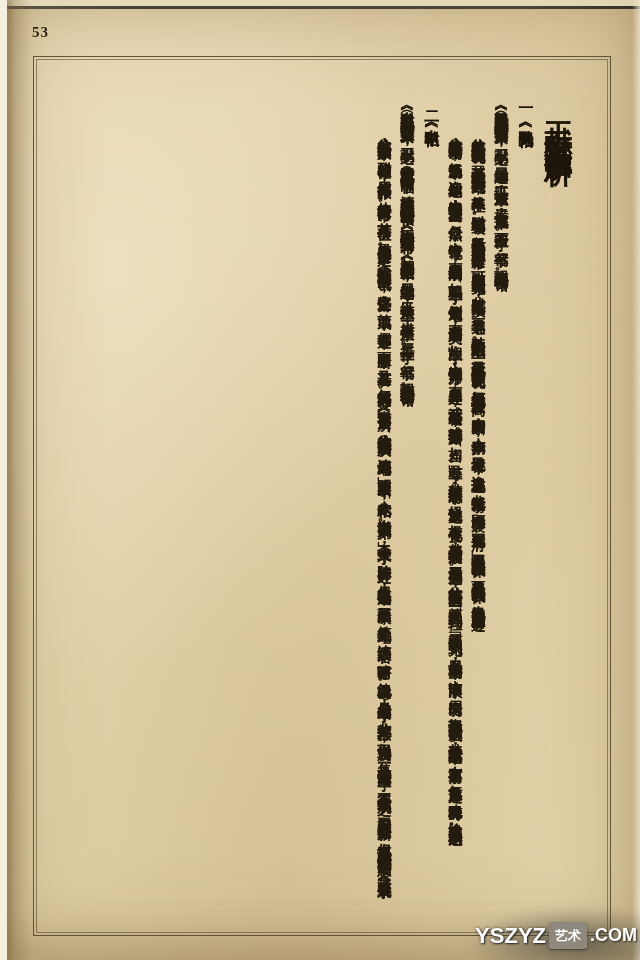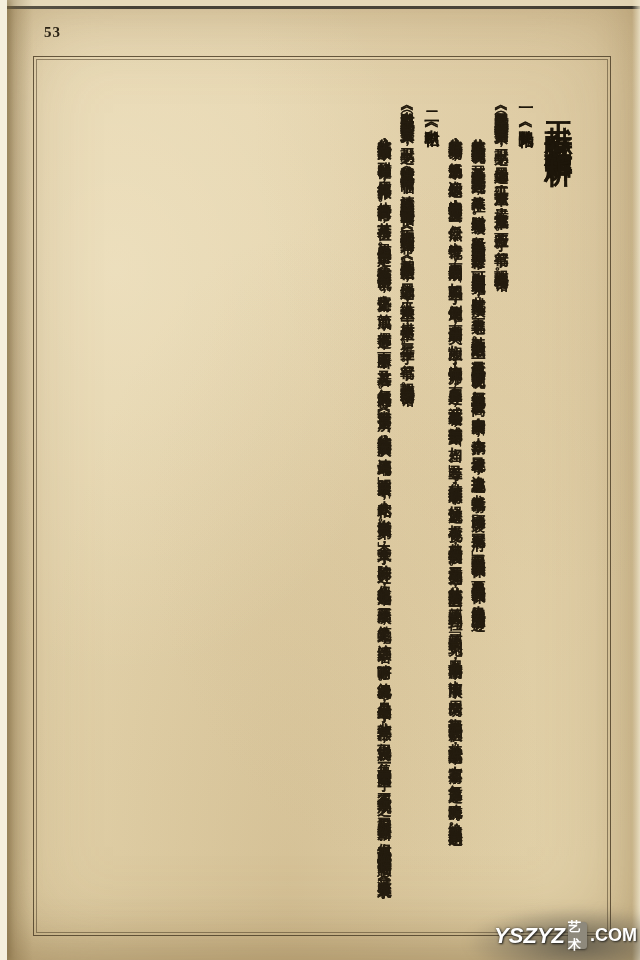--- a/index.html
+++ b/index.html
@@ -19,21 +19,21 @@
   .edge-top{position:absolute;top:6px;left:0;width:640px;height:3px;
     background:linear-gradient(to right,#4a463c,#2e2b25 20%,#33302a 80%,#1f1d18);opacity:.85;}
   .edge-top-light{position:absolute;top:0;left:0;width:640px;height:6px;background:#efe5c9;opacity:.7;}
   .edge-left{position:absolute;left:0;top:0;width:7px;height:960px;background:#f5efdd;
     box-shadow:3px 0 6px rgba(120,100,60,.45);}
   .edge-right{position:absolute;right:0;top:0;width:8px;height:960px;
     background:linear-gradient(to left,#f0e7cd,rgba(240,231,205,0));opacity:.8;}
   .fold-shadow{position:absolute;left:7px;top:0;width:26px;height:960px;
     background:linear-gradient(to right,rgba(110,88,48,.35),rgba(110,88,48,0));}
 
-  .page-number{position:absolute;left:44px;top:24px;font-size:15px;font-weight:bold;
+  .page-number{position:absolute;left:32px;top:24px;font-size:15px;font-weight:bold;
     color:#2b2315;letter-spacing:1px;}
 
   .frame{position:absolute;left:33px;top:56px;width:576px;height:878px;
     border:1px solid rgba(78,64,40,.85);}
   .frame-inner{position:absolute;left:2px;top:2px;right:2px;bottom:2px;
     border:1px solid rgba(78,64,40,.55);}
 
   
   .content{
     position:absolute;top:100px;left:44px;width:534px;height:826px;
@@ -48,23 +48,23 @@
     padding-inline-start:45px;color:#1d160a;}
   .content p{line-height:23px;font-weight:600;}
   .content p.indent{text-indent:2em;}
 
   
   .wm-shadow{position:absolute;right:-14px;bottom:-8px;width:190px;height:62px;
     background:radial-gradient(ellipse at 60% 60%, rgba(72,70,62,.75), rgba(72,70,62,0) 70%);
     filter:blur(4px);}
   .watermark{position:absolute;right:3px;bottom:11px;display:flex;align-items:center;gap:3px;
     font-family:"Liberation Sans","DejaVu Sans",sans-serif;font-weight:bold;color:#fff;}
-  .wm-site{font-size:22px;font-style:italic;letter-spacing:0;
+  .wm-site{font-size:22px;letter-spacing:0;
     text-shadow:1px 1px 2px rgba(30,30,28,.9),0 0 3px rgba(30,30,28,.6);}
-  .wm-brand{width:19px;height:27px;background:#8e897c;border-radius:3px;
+  .wm-brand{width:38px;height:27px;background:#8e897c;border-radius:3px;
     display:flex;align-items:center;justify-content:center;font-size:13px;
     box-shadow:0 1px 2px rgba(30,30,28,.6);}
   .wm-tld{font-size:18px;text-shadow:1px 1px 2px rgba(30,30,28,.9);}
 </style>
 </head>
 <body>
 
 <div class="scan">
 
   <div class="edge-top-light"></div>

